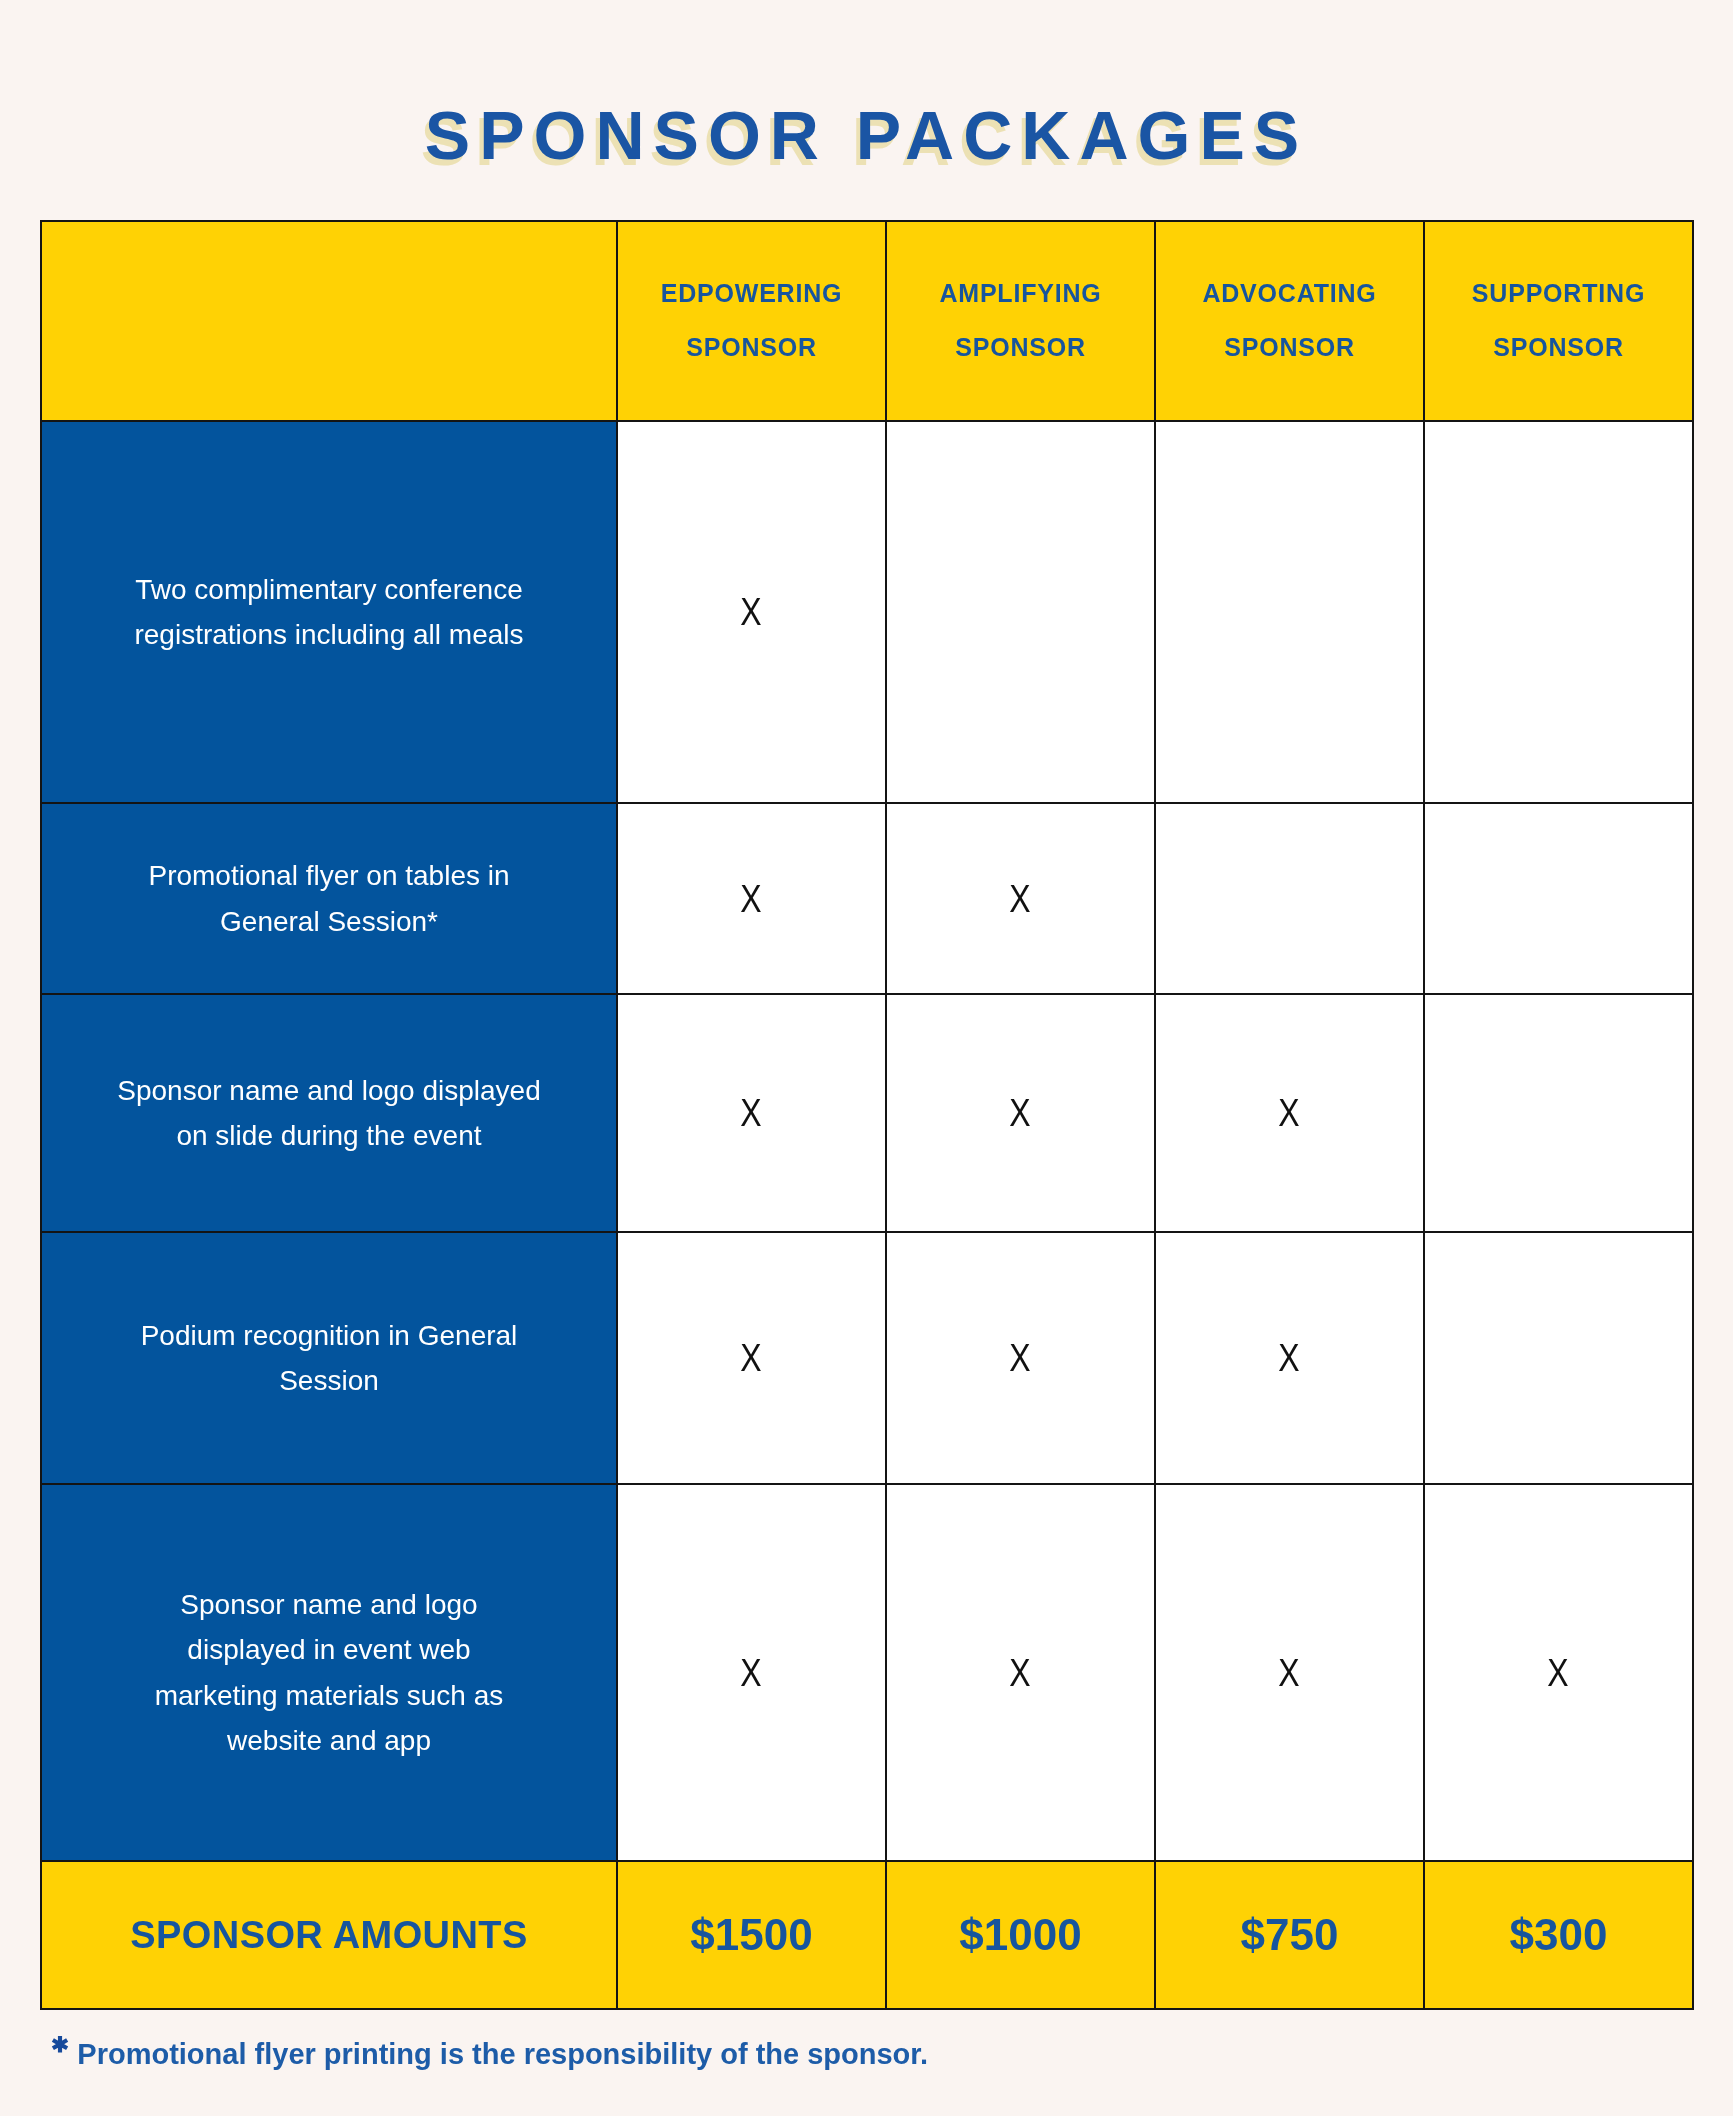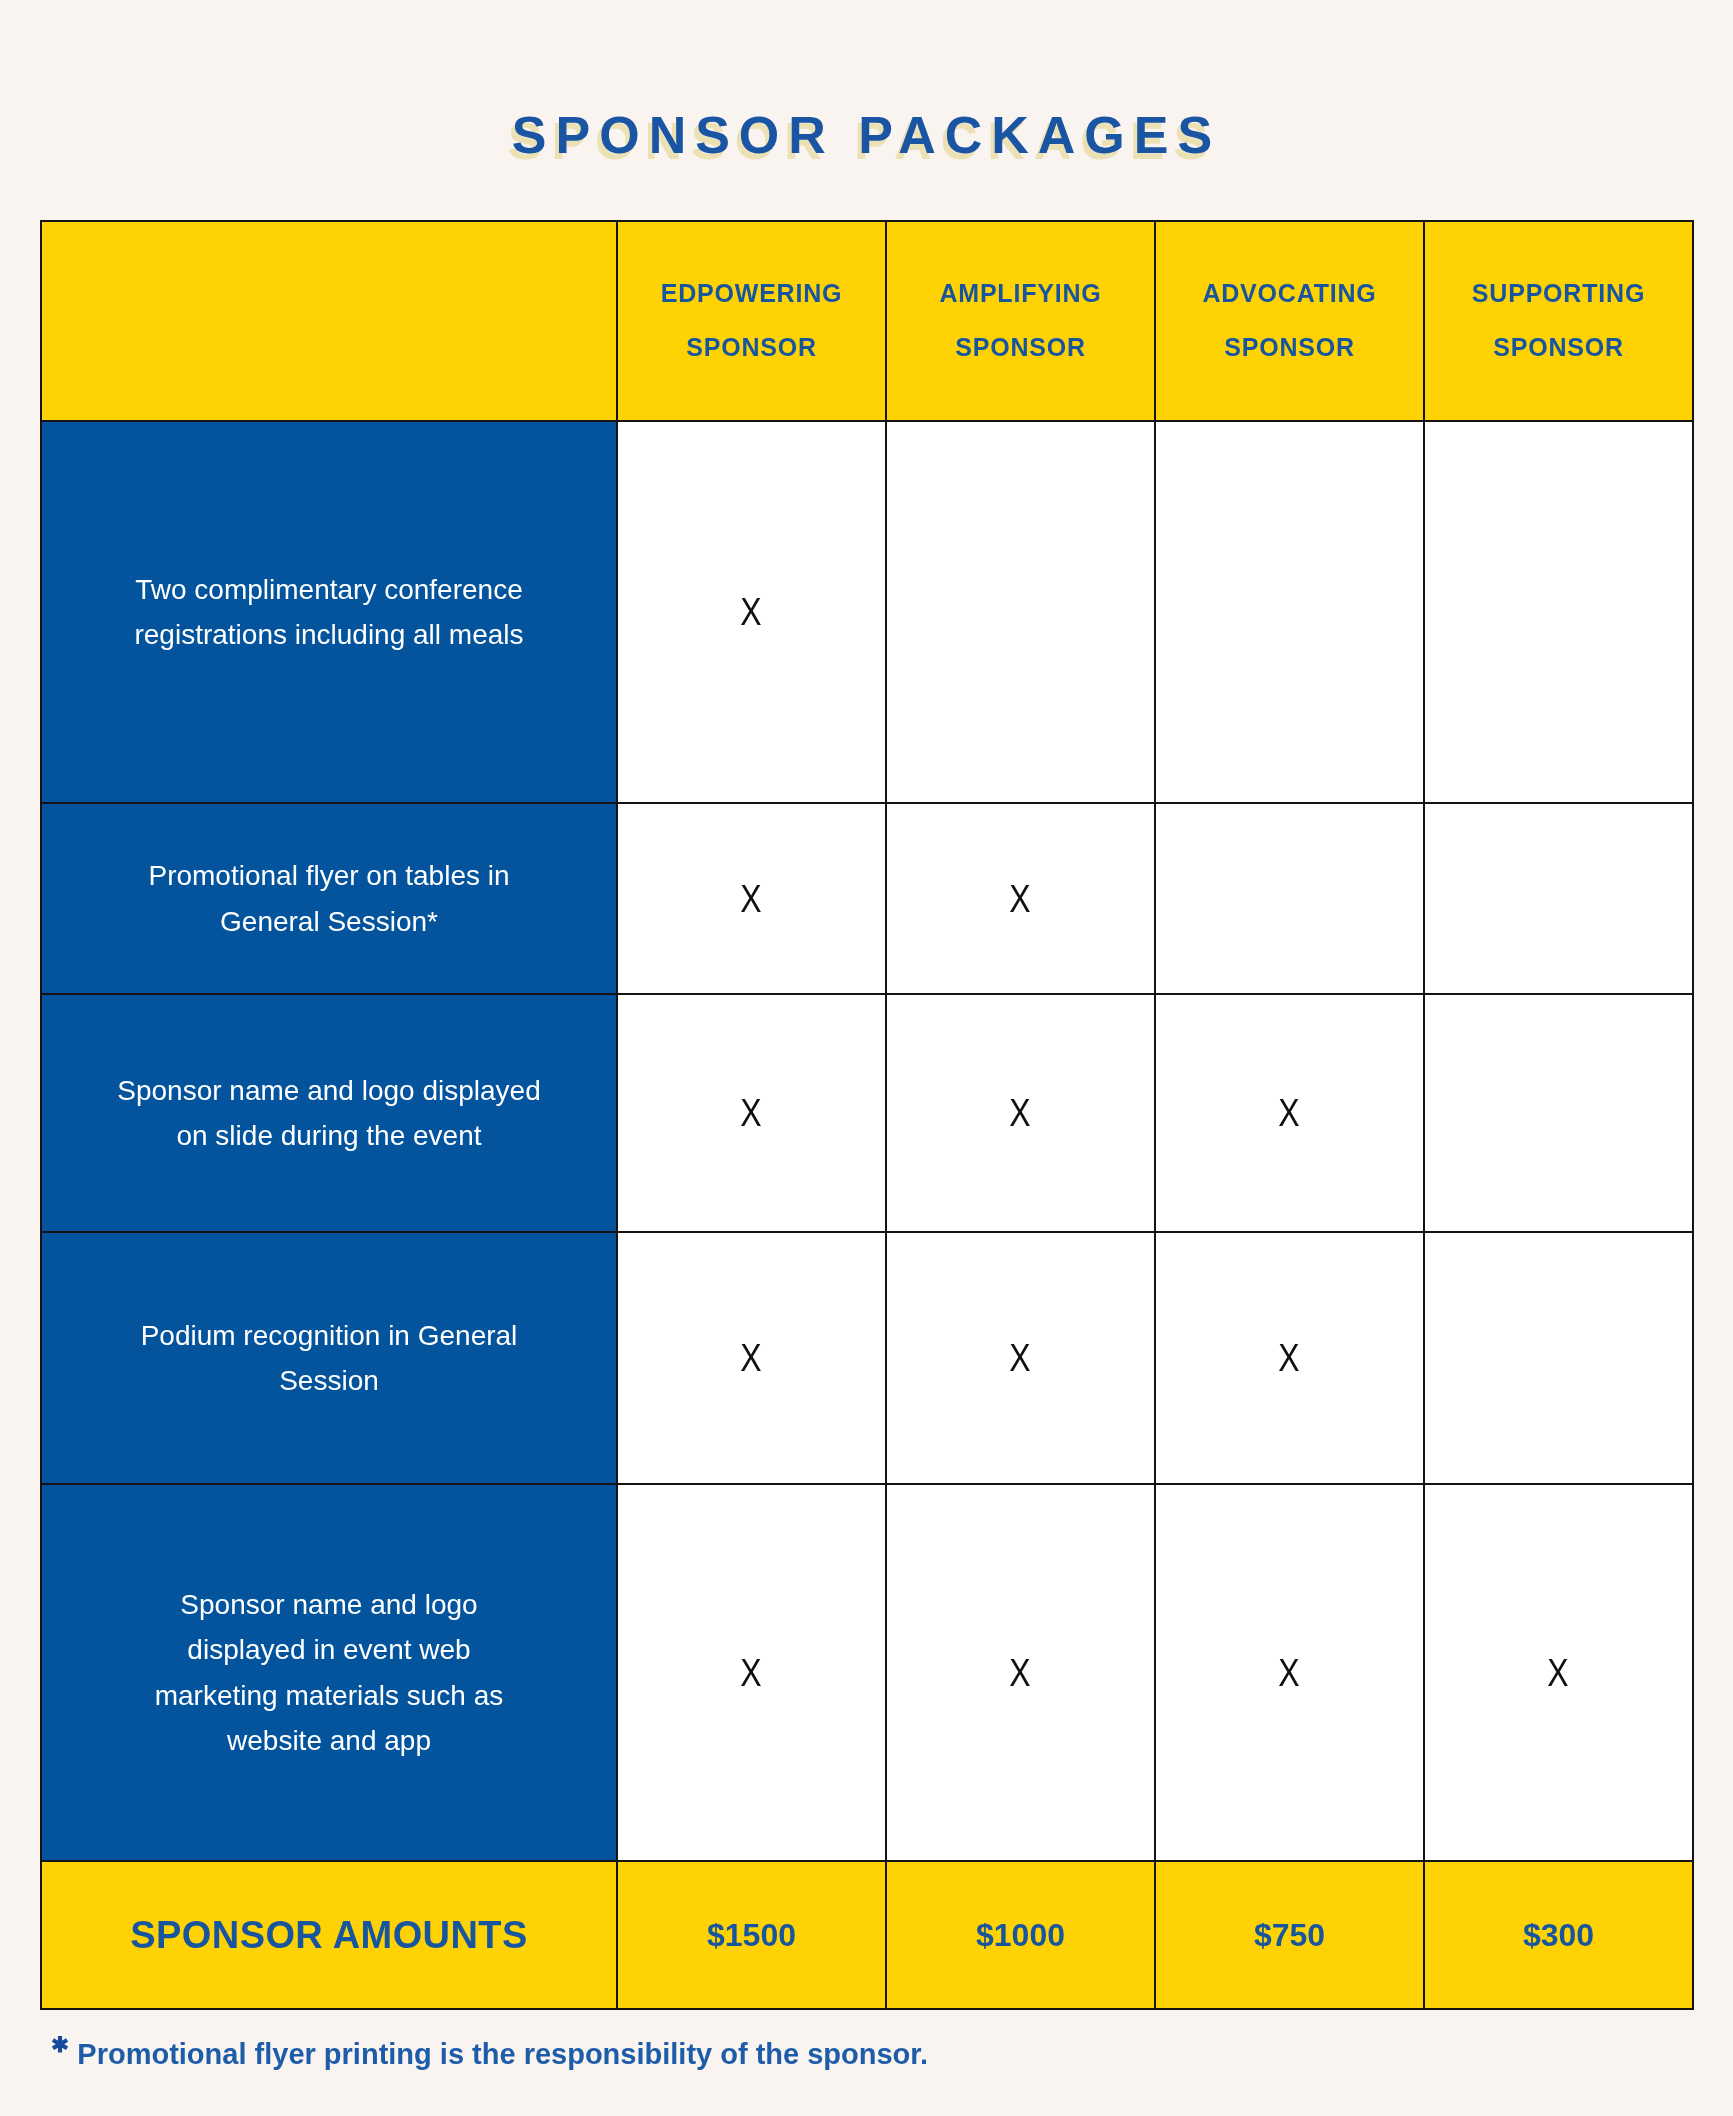--- a/index.html
+++ b/index.html
@@ -12,21 +12,21 @@
     overflow: hidden;
   }
   .title-wrap {
     position: absolute;
     top: 25px; left: 0;
     width: 100%; height: 220px;
     display: flex; align-items: center; justify-content: center;
   }
   .title {
     margin: 2px;
-    font-size: 52px;
+    font-size: 68px;
     font-weight: 700;
     letter-spacing: 9px;
     color: #1A55A4;
     text-shadow: -4.1px 5.8px 0 #ECE1B4;
     white-space: nowrap;
   }
   table.pkg {
     position: absolute;
     top: 220px; left: 40px;
     width: 1654px; height: 1790px;
@@ -80,21 +80,21 @@
     background: #FFD204;
     color: #17559E;
     font-size: 38px;
     font-weight: 700;
     letter-spacing: 0.4px;
     margin-top: 31px;
   }
   td.amount-cell {
     background: #FFD204;
     color: #17559E;
-    font-size: 32px;
+    font-size: 44px;
     font-weight: 700;
   }
   .footnote {
     position: absolute;
     top: 2032px; left: 51px;
     color: #1D5CA8;
     font-size: 29px;
     line-height: 1.25;
     font-weight: bold;
   }

